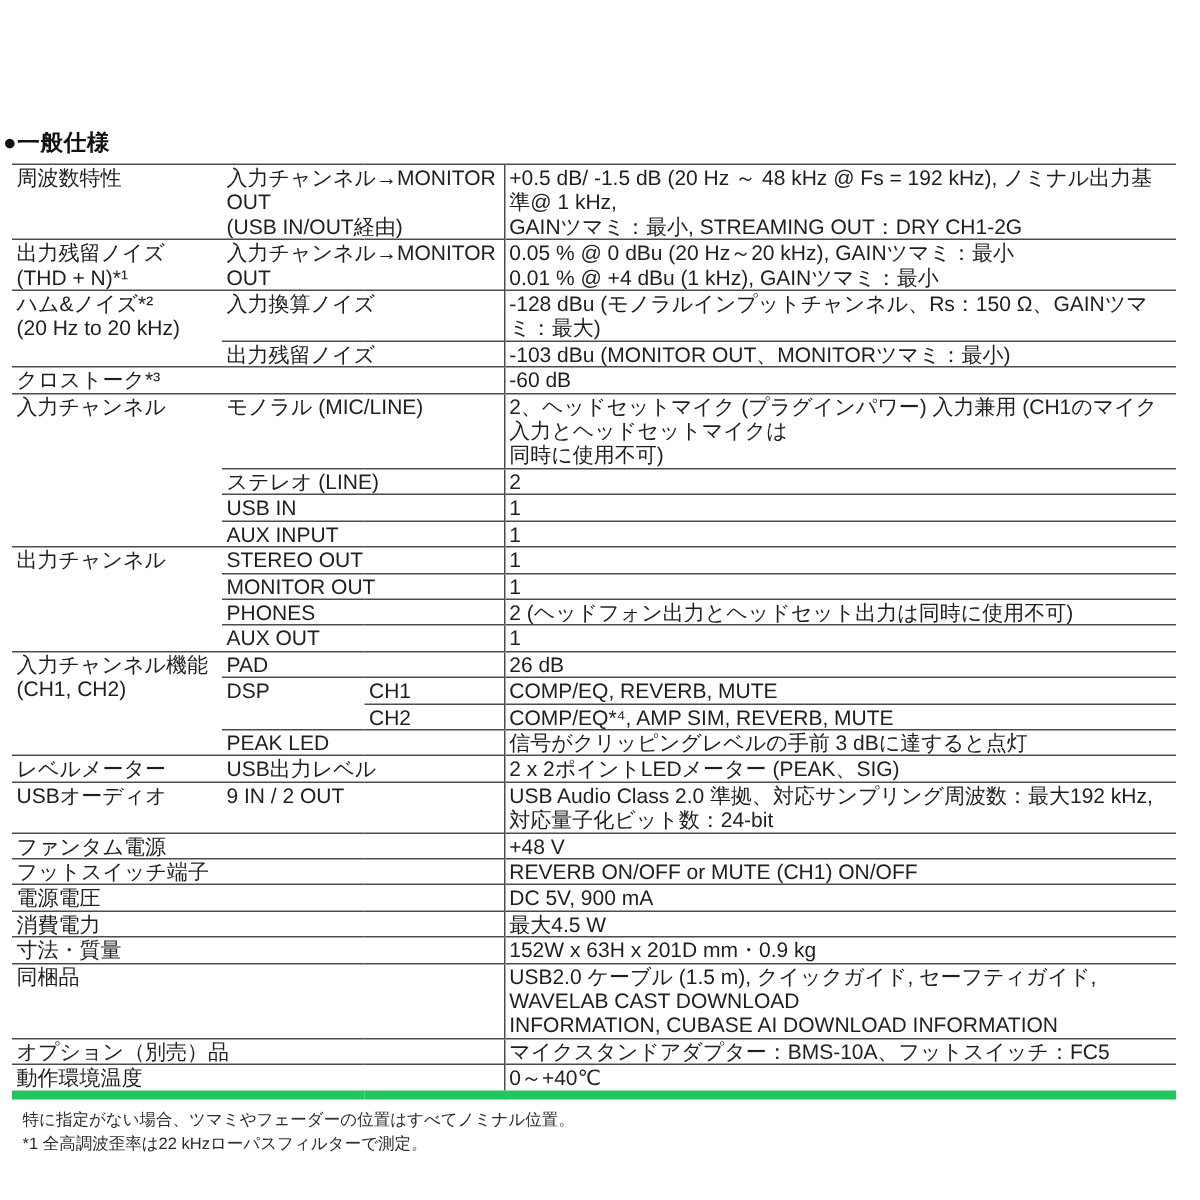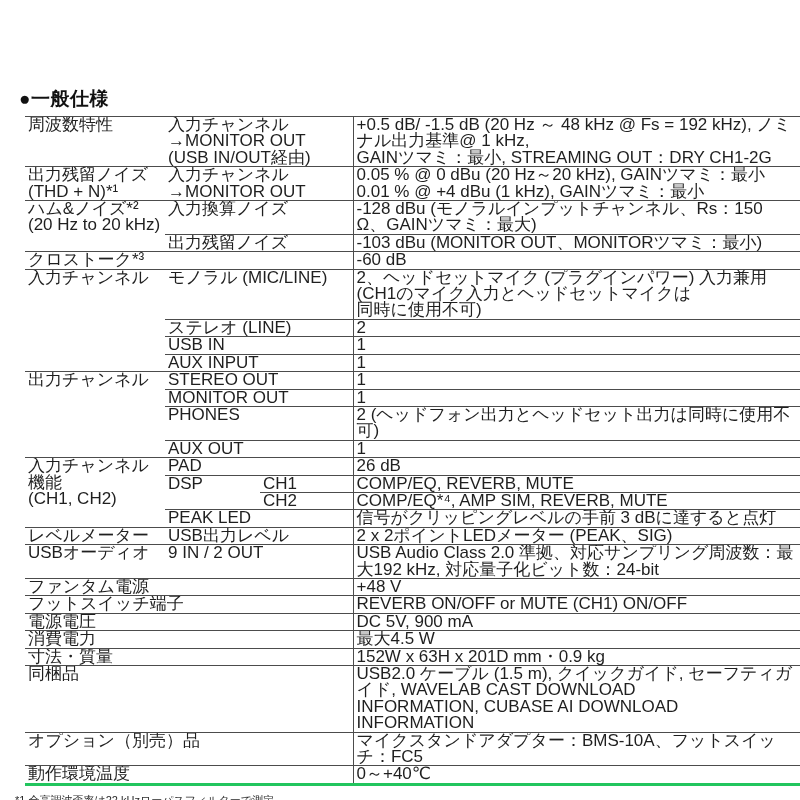--- a/index.html
+++ b/index.html
@@ -4,32 +4,32 @@
 <style>
   html,body{margin:0;padding:0;background:#ffffff;}
   body{
     width:800px;height:800px;overflow:hidden;
     font-family:"Liberation Sans","DejaVu Sans",sans-serif;
     color:#1f1f1f;
     -webkit-font-smoothing:antialiased;
   }
   .page{position:relative;width:800px;height:800px;}
   .section-title{
-    margin:86px 0 4px 19px;
-    font-size:19px;font-weight:bold;color:#111;
+    margin:86px 0 4px 2px;
+    font-size:15px;font-weight:bold;color:#111;
     letter-spacing:0.5px;
   }
   table.spec{
     border-collapse:collapse;
     table-layout:fixed;
     width:776px;
-    margin-left:25px;
+    margin-left:8px;
     border-top:1px solid #4c4c4c;
-    border-bottom:3px solid #22c55e;
-    font-size:17px;
+    border-bottom:6px solid #22c55e;
+    font-size:14px;
     line-height:16.4px;
   }
   table.spec td{
     border-top:1px solid #4c4c4c;
     padding:0 4px 0 3px;
     vertical-align:top;
     white-space:pre-wrap;
     overflow:hidden;
   }
   td.cat{padding-left:5px;}
@@ -180,15 +180,16 @@
           <td class="val">マイクスタンドアダプター：BMS-10A、フットスイッチ：FC5</td>
         </tr>
         <tr>
           <td class="cat" colspan="3">動作環境温度</td>
           <td class="val">0～+40℃</td>
         </tr>
       </tbody>
   </table>
 
   <div class="footnotes" id="footnotes">
+      <p>特に指定がない場合、ツマミやフェーダーの位置はすべてノミナル位置。</p>
       <p>*1 全高調波歪率は22 kHzローパスフィルターで測定。</p>
     </div>
 </div>
 
 </body></html>

